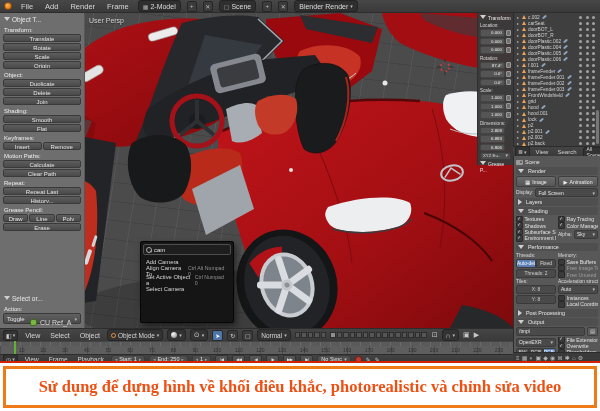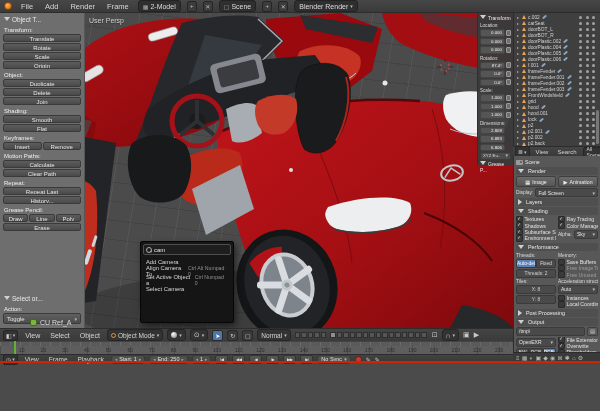--- a/index.html
+++ b/index.html
@@ -1221,14 +1221,19 @@
 
       <span class="ptab" style="--i: 7;">✱</span>
 
       <span class="ptab" style="--i: 8;">⌂</span>
 
       <span class="ptab" style="--i: 9;">⚙</span>
 
   </div>
 
   <div id="redline" class="abs"></div>
+  <div id="banner" class="abs">
+    <div id="banner-box">
+      <span id="banner-text">Sử dụng để dựng hình về khối điêu khắc, photorealistic và chỉnh sửa video</span>
+    </div>
+  </div>
 
 </div>
 
 </body></html>

